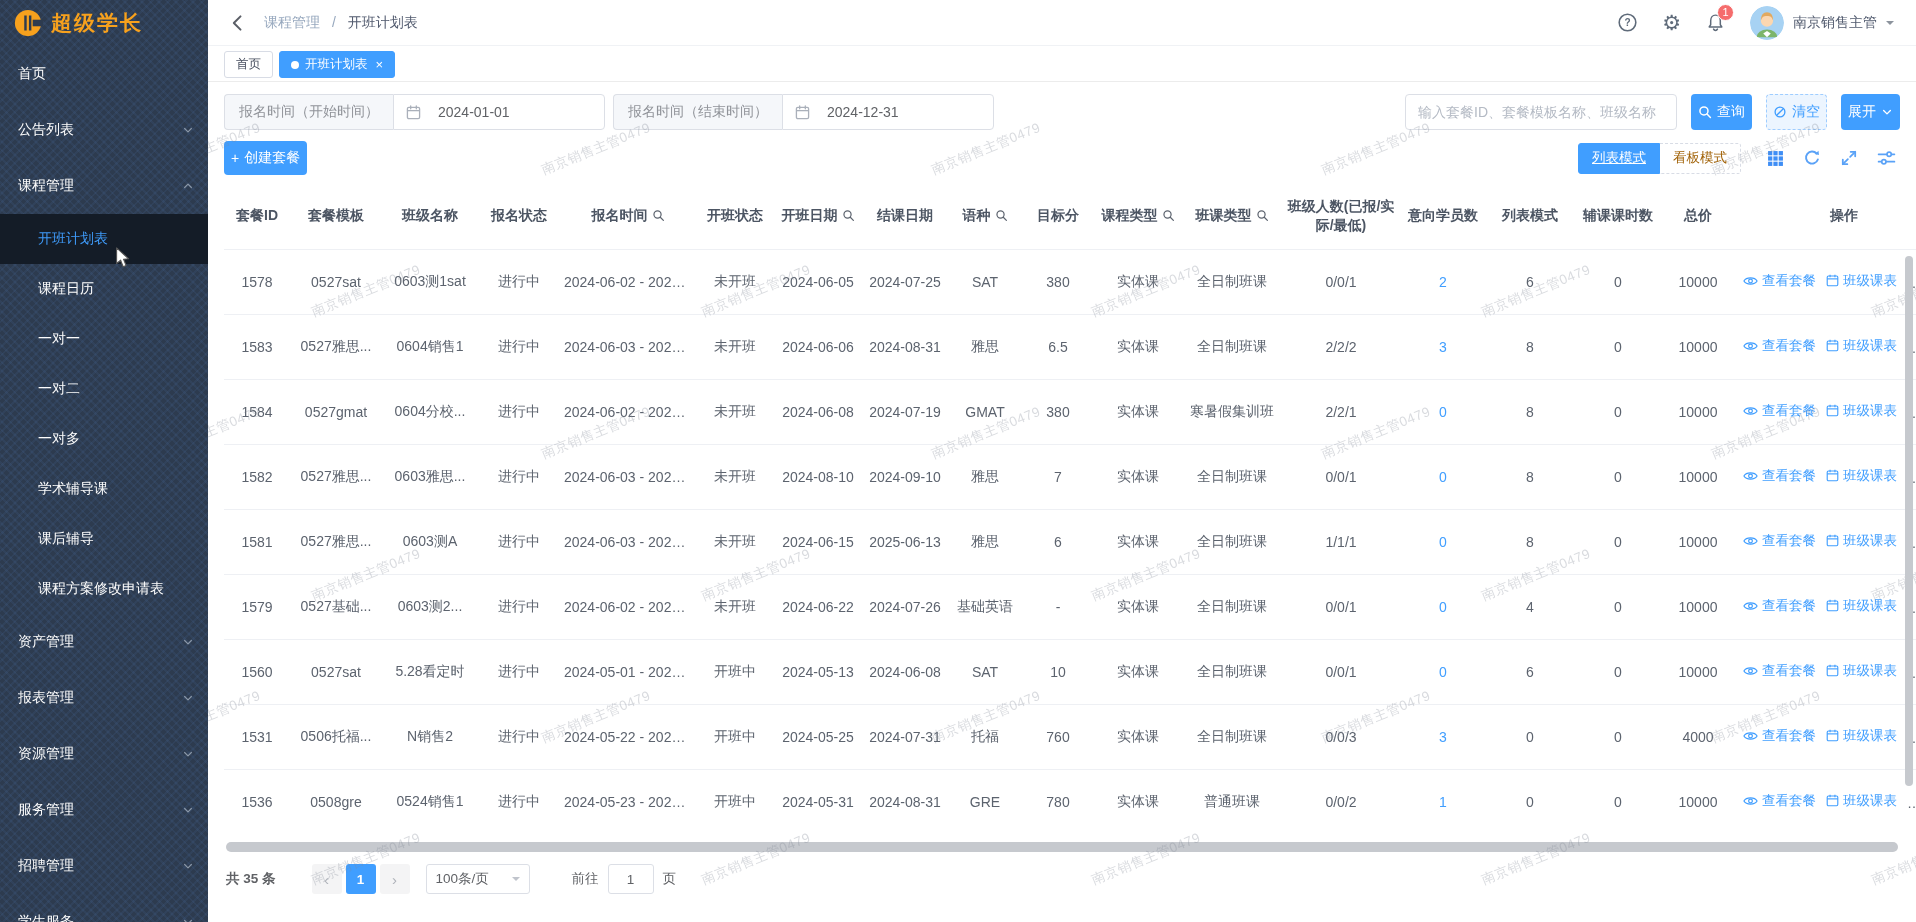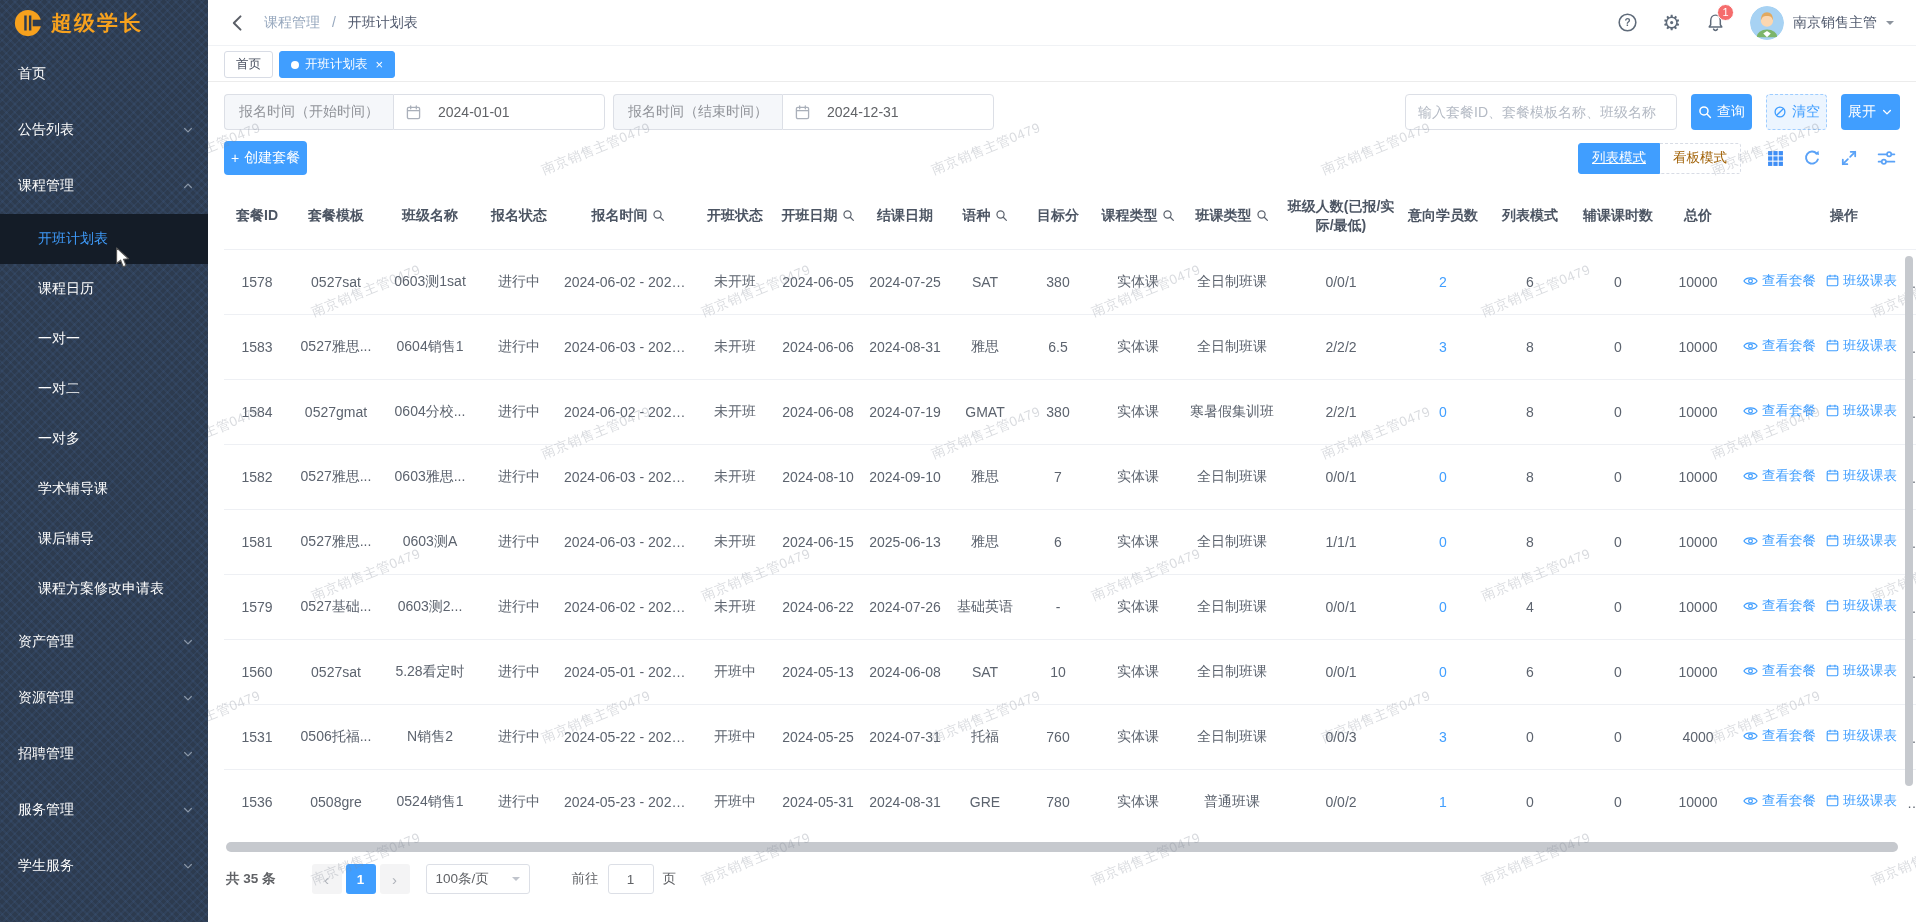--- a/index.html
+++ b/index.html
@@ -191,37 +191,45 @@
         </div>
         <div class="menu-item">
           <span>资产管理</span>
           <span class="chev">
             <svg width="12" height="12" viewBox="0 0 16 16" style="transform:rotate(0deg)">
   <path d="M3.5 6 L8 10.5 L12.5 6" fill="none" stroke="#8a97a8" stroke-width="1.6" stroke-linecap="round" stroke-linejoin="round"></path>
             </svg>
           </span>
         </div>
         <div class="menu-item">
+          <span>报表管理</span>
+          <span class="chev">
+            <svg width="12" height="12" viewBox="0 0 16 16" style="transform:rotate(0deg)">
+  <path d="M3.5 6 L8 10.5 L12.5 6" fill="none" stroke="#8a97a8" stroke-width="1.6" stroke-linecap="round" stroke-linejoin="round"></path>
+            </svg>
+          </span>
+        </div>
+        <div class="menu-item">
           <span>资源管理</span>
           <span class="chev">
             <svg width="12" height="12" viewBox="0 0 16 16" style="transform:rotate(0deg)">
   <path d="M3.5 6 L8 10.5 L12.5 6" fill="none" stroke="#8a97a8" stroke-width="1.6" stroke-linecap="round" stroke-linejoin="round"></path>
             </svg>
           </span>
         </div>
         <div class="menu-item">
-          <span>招聘管理</span>
+          <span>服务管理</span>
           <span class="chev">
             <svg width="12" height="12" viewBox="0 0 16 16" style="transform:rotate(0deg)">
   <path d="M3.5 6 L8 10.5 L12.5 6" fill="none" stroke="#8a97a8" stroke-width="1.6" stroke-linecap="round" stroke-linejoin="round"></path>
             </svg>
           </span>
         </div>
         <div class="menu-item">
-          <span>服务管理</span>
+          <span>招聘管理</span>
           <span class="chev">
             <svg width="12" height="12" viewBox="0 0 16 16" style="transform:rotate(0deg)">
   <path d="M3.5 6 L8 10.5 L12.5 6" fill="none" stroke="#8a97a8" stroke-width="1.6" stroke-linecap="round" stroke-linejoin="round"></path>
             </svg>
           </span>
         </div>
         <div class="menu-item">
           <span>学生服务</span>
           <span class="chev">
             <svg width="12" height="12" viewBox="0 0 16 16" style="transform:rotate(0deg)">

